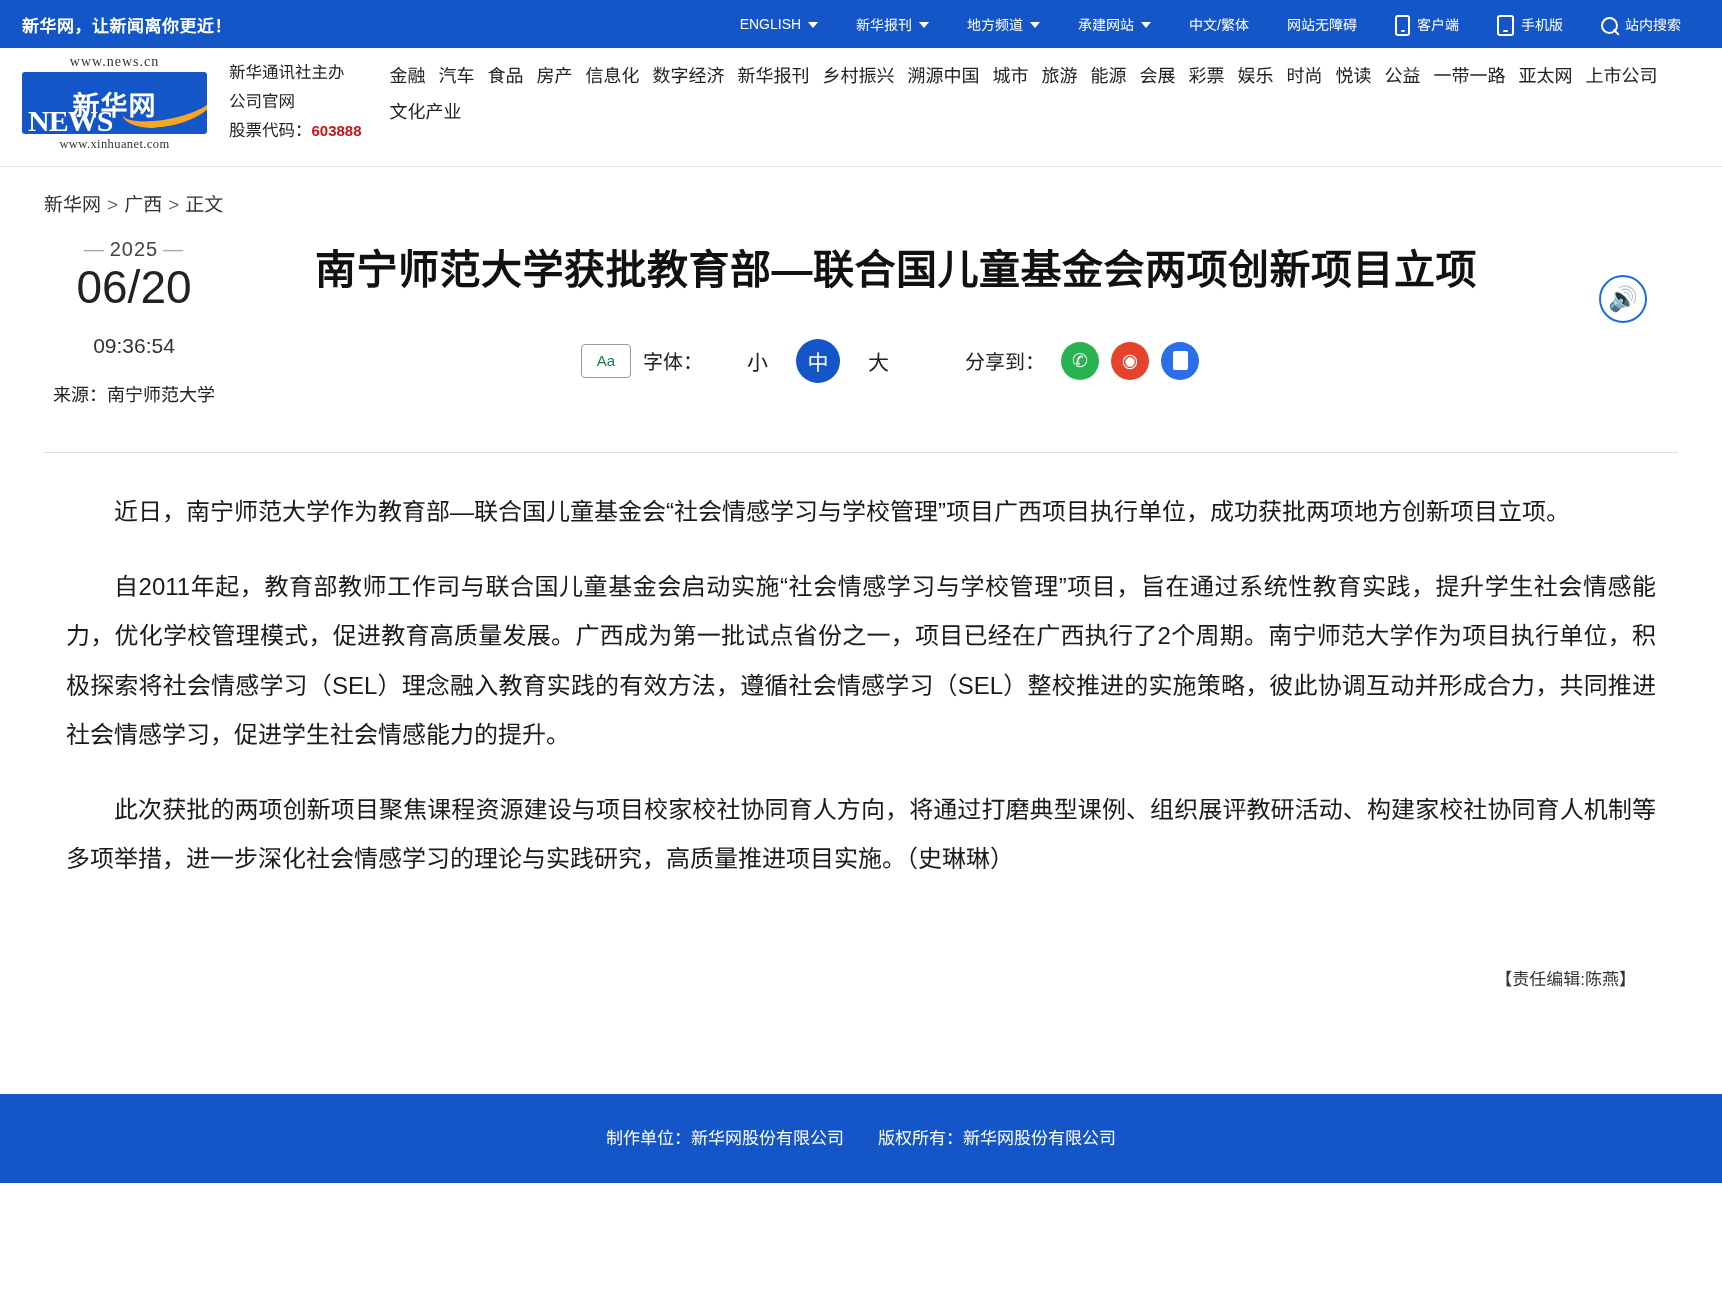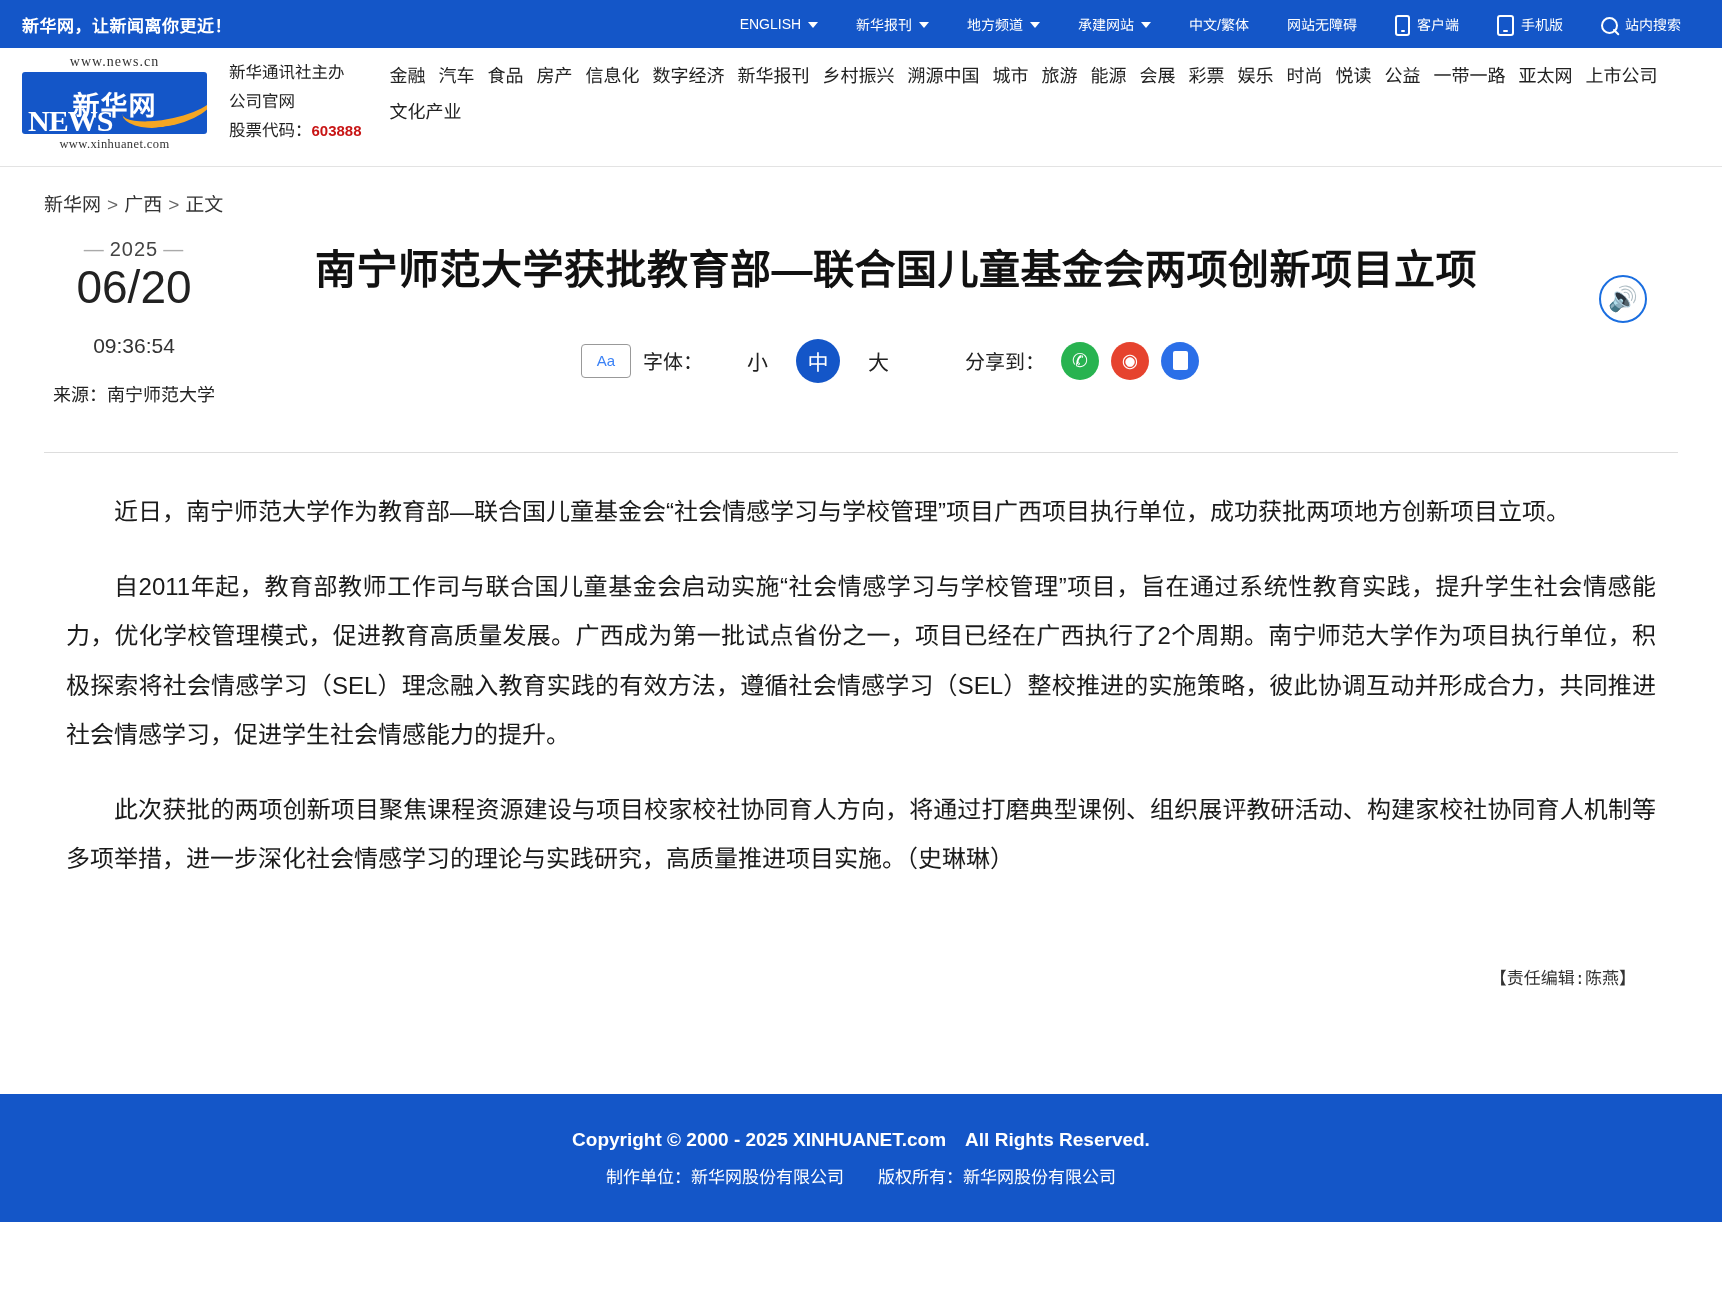--- a/index.html
+++ b/index.html
@@ -259,21 +259,21 @@
     color: #222;
   }
   .font-icon {
     width: 50px; height: 34px;
     border: 1.6px solid #999;
     border-radius: 4px;
     display: flex;
     align-items: center;
     justify-content: center;
     font-size: 15px;
-    color: #3b82f6;
+    color: #15803d;
     margin-right: 12px;
   }
   .tools-label { margin-right: 26px; }
   .size-opt {
     margin: 0 18px;
     font-size: 21px;
     color: #222;
     cursor: pointer;
   }
   .size-opt.active {
@@ -342,21 +342,20 @@
     margin: 0 0 26px 0;
     text-indent: 2em;
     text-align: justify;
   }
   .editor-line {
     text-align: right;
     font-size: 17px;
     color: #333;
     margin: 80px 0 0 0;
     padding-right: 20px;
-    font-family: Liberation Mono, monospace;
   }
 
   .spacer { height: 96px; }
 
   
   .footer {
     background: #1456c8;
     color: #ffffff;
     text-align: center;
     padding: 30px 0 34px 0;
@@ -502,17 +501,16 @@
     <p>近日，南宁师范大学作为教育部—联合国儿童基金会“社会情感学习与学校管理”项目广西项目执行单位，成功获批两项地方创新项目立项。</p>
     <p>自2011年起，教育部教师工作司与联合国儿童基金会启动实施“社会情感学习与学校管理”项目，旨在通过系统性教育实践，提升学生社会情感能力，优化学校管理模式，促进教育高质量发展。广西成为第一批试点省份之一，项目已经在广西执行了2个周期。南宁师范大学作为项目执行单位，积极探索将社会情感学习（SEL）理念融入教育实践的有效方法，遵循社会情感学习（SEL）整校推进的实施策略，彼此协调互动并形成合力，共同推进社会情感学习，促进学生社会情感能力的提升。</p>
     <p>此次获批的两项创新项目聚焦课程资源建设与项目校家校社协同育人方向，将通过打磨典型课例、组织展评教研活动、构建家校社协同育人机制等多项举措，进一步深化社会情感学习的理论与实践研究，高质量推进项目实施。（史琳琳）</p>
     <div class="editor-line">【责任编辑:陈燕】</div>
   </div>
 
   <div class="spacer"></div>
 </div>
 
 <div class="footer">
-  <div class="footer-line1">Copyright © 2000 - 2025 XINHUANET.com　All Rights Reserved.</div>
   <div class="footer-line2">
     <span>制作单位：新华网股份有限公司</span><span class="gap"></span><span>版权所有：新华网股份有限公司</span>
   </div>
 </div>
 
 </body></html>

